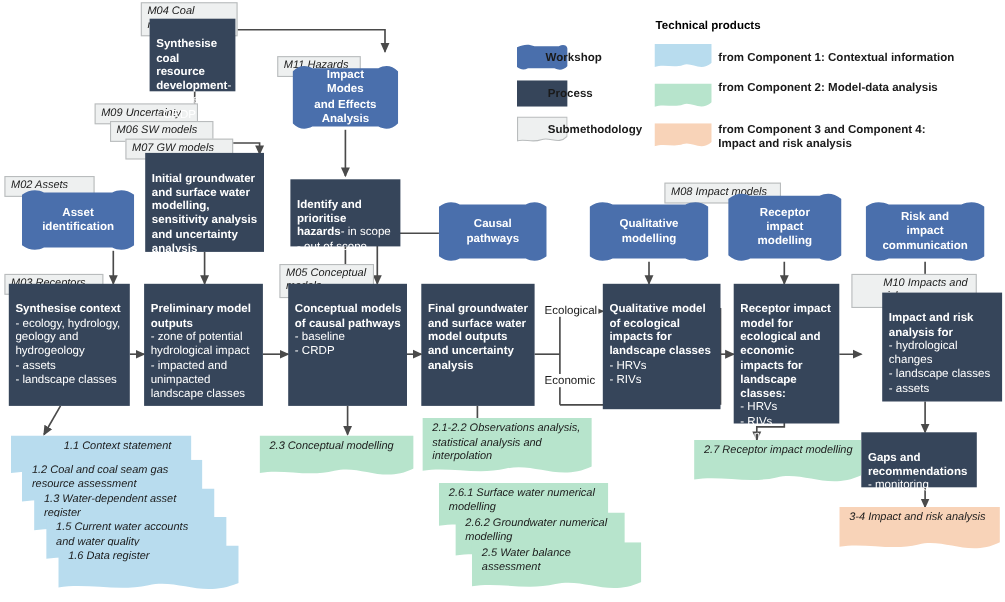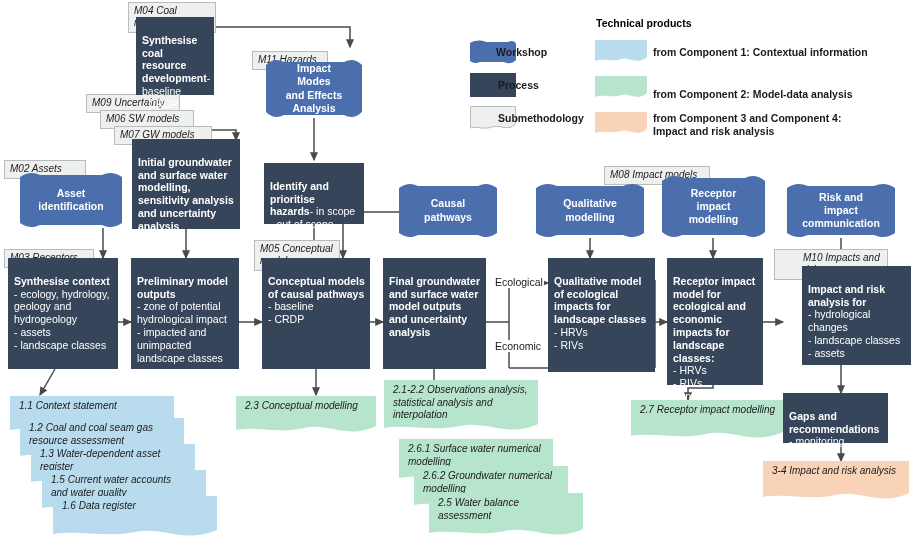--- a/index.html
+++ b/index.html
@@ -227,21 +227,21 @@
 
   <div class="node submeth" style="left:4px; top:249px; width:90px;">M03 Receptors</div>
 
   <div class="node submeth" style="left:254px; top:240px; width:86px;">M05 Conceptual
 models</div>
 
   <div class="node submeth" style="left:604px; top:166px; width:106px;">M08 Impact models</div>
 
   <div class="node submeth" style="left:774px; top:249px; width:114px;padding-left:28px;">M10 Impacts and risks</div>
 
-  <div class="node process" style="left:136px; top:17px; width:78px; height:78px;">
+  <div class="node process" style="left:136px; top:17px; width:78px; height:66px;">
     <span>Synthesise coal resource development</span><span class="sub">- baseline
 - CRDP</span>
   </div>
 
   <div class="node process" style="left:264px; top:163px; width:100px; height:61px;">
     <span>Identify and prioritise hazards</span><span class="sub">- in scope
 - out of scope</span>
   </div>
 
   <div class="node process" style="left:132px; top:139px; width:108px; height:90px;">
@@ -342,21 +342,21 @@
     <svg class="wshape" viewBox="0 0 108 55" preserveAspectRatio="none" xmlns="http://www.w3.org/2000/svg">
       <path d="M0,5 C7,0 14,0 21,3 L87,3 C94,0 101,0 108,5 L108,50 C101,55 94,55 87,52 L21,52 C14,55 7,55 0,50 Z" fill="#4a6fac"></path>
     </svg>
     <span class="wlabel">Risk and impact
 communication</span>
   </div>
 
   <div class="edge-label" style="left:494px; top:276px;">Ecological</div>
   <div class="edge-label" style="left:494px; top:340px;">Economic</div>
 
-  <div class="product" style="left:10px; top:396px; width:164px; height:40px;">
+  <div class="product" style="left:10px; top:396px; width:164px; height:40px;padding-left:39px;">
     <svg class="pshape" viewBox="0 0 164 40" preserveAspectRatio="none" xmlns="http://www.w3.org/2000/svg">
       <path d="M0,0 L164,0 L164,30 C130,44 110,26 82,32 C54,38 28,30 0,34 Z" fill="#b8dcee"></path>
     </svg>
     <span class="plabel">1.1 Context statement</span>
   </div>
 
   <div class="product" style="left:20px; top:418px; width:164px; height:44px;">
     <svg class="pshape" viewBox="0 0 164 44" preserveAspectRatio="none" xmlns="http://www.w3.org/2000/svg">
       <path d="M0,0 L164,0 L164,34 C130,48 110,30 82,36 C54,42 28,34 0,38 Z" fill="#b8dcee"></path>
     </svg>
@@ -469,21 +469,21 @@
       <path d="M0,0 L52,0 L52,17 C42,26 34,16 26,19 C18,22 8,18 0,21 Z" fill="#b8dcee"></path>
     </svg>
   </div>
   <div class="legend-label" style="left:653px; top:46px;">from Component 1: Contextual information</div>
 
   <div class="legend-swatch" style="left:595px; top:76px; width:52px; height:26px;">
     <svg width="52" height="26" viewBox="0 0 52 26" xmlns="http://www.w3.org/2000/svg">
       <path d="M0,0 L52,0 L52,17 C42,26 34,16 26,19 C18,22 8,18 0,21 Z" fill="#b7e4cc"></path>
     </svg>
   </div>
-  <div class="legend-label" style="left:653px; top:88px;">from Component 2: Model-data analysis</div>
+  <div class="legend-label" style="left:653px; top:74px;">from Component 2: Model-data analysis</div>
 
   <div class="legend-swatch" style="left:595px; top:112px; width:52px; height:26px;">
     <svg width="52" height="26" viewBox="0 0 52 26" xmlns="http://www.w3.org/2000/svg">
       <path d="M0,0 L52,0 L52,17 C42,26 34,16 26,19 C18,22 8,18 0,21 Z" fill="#f8d3b8"></path>
     </svg>
   </div>
   <div class="legend-label" style="left:653px; top:112px; width:250px; white-space:pre-line; line-height:1.25;">from Component 3 and Component 4:
 Impact and risk analysis</div>
 
 </div>

